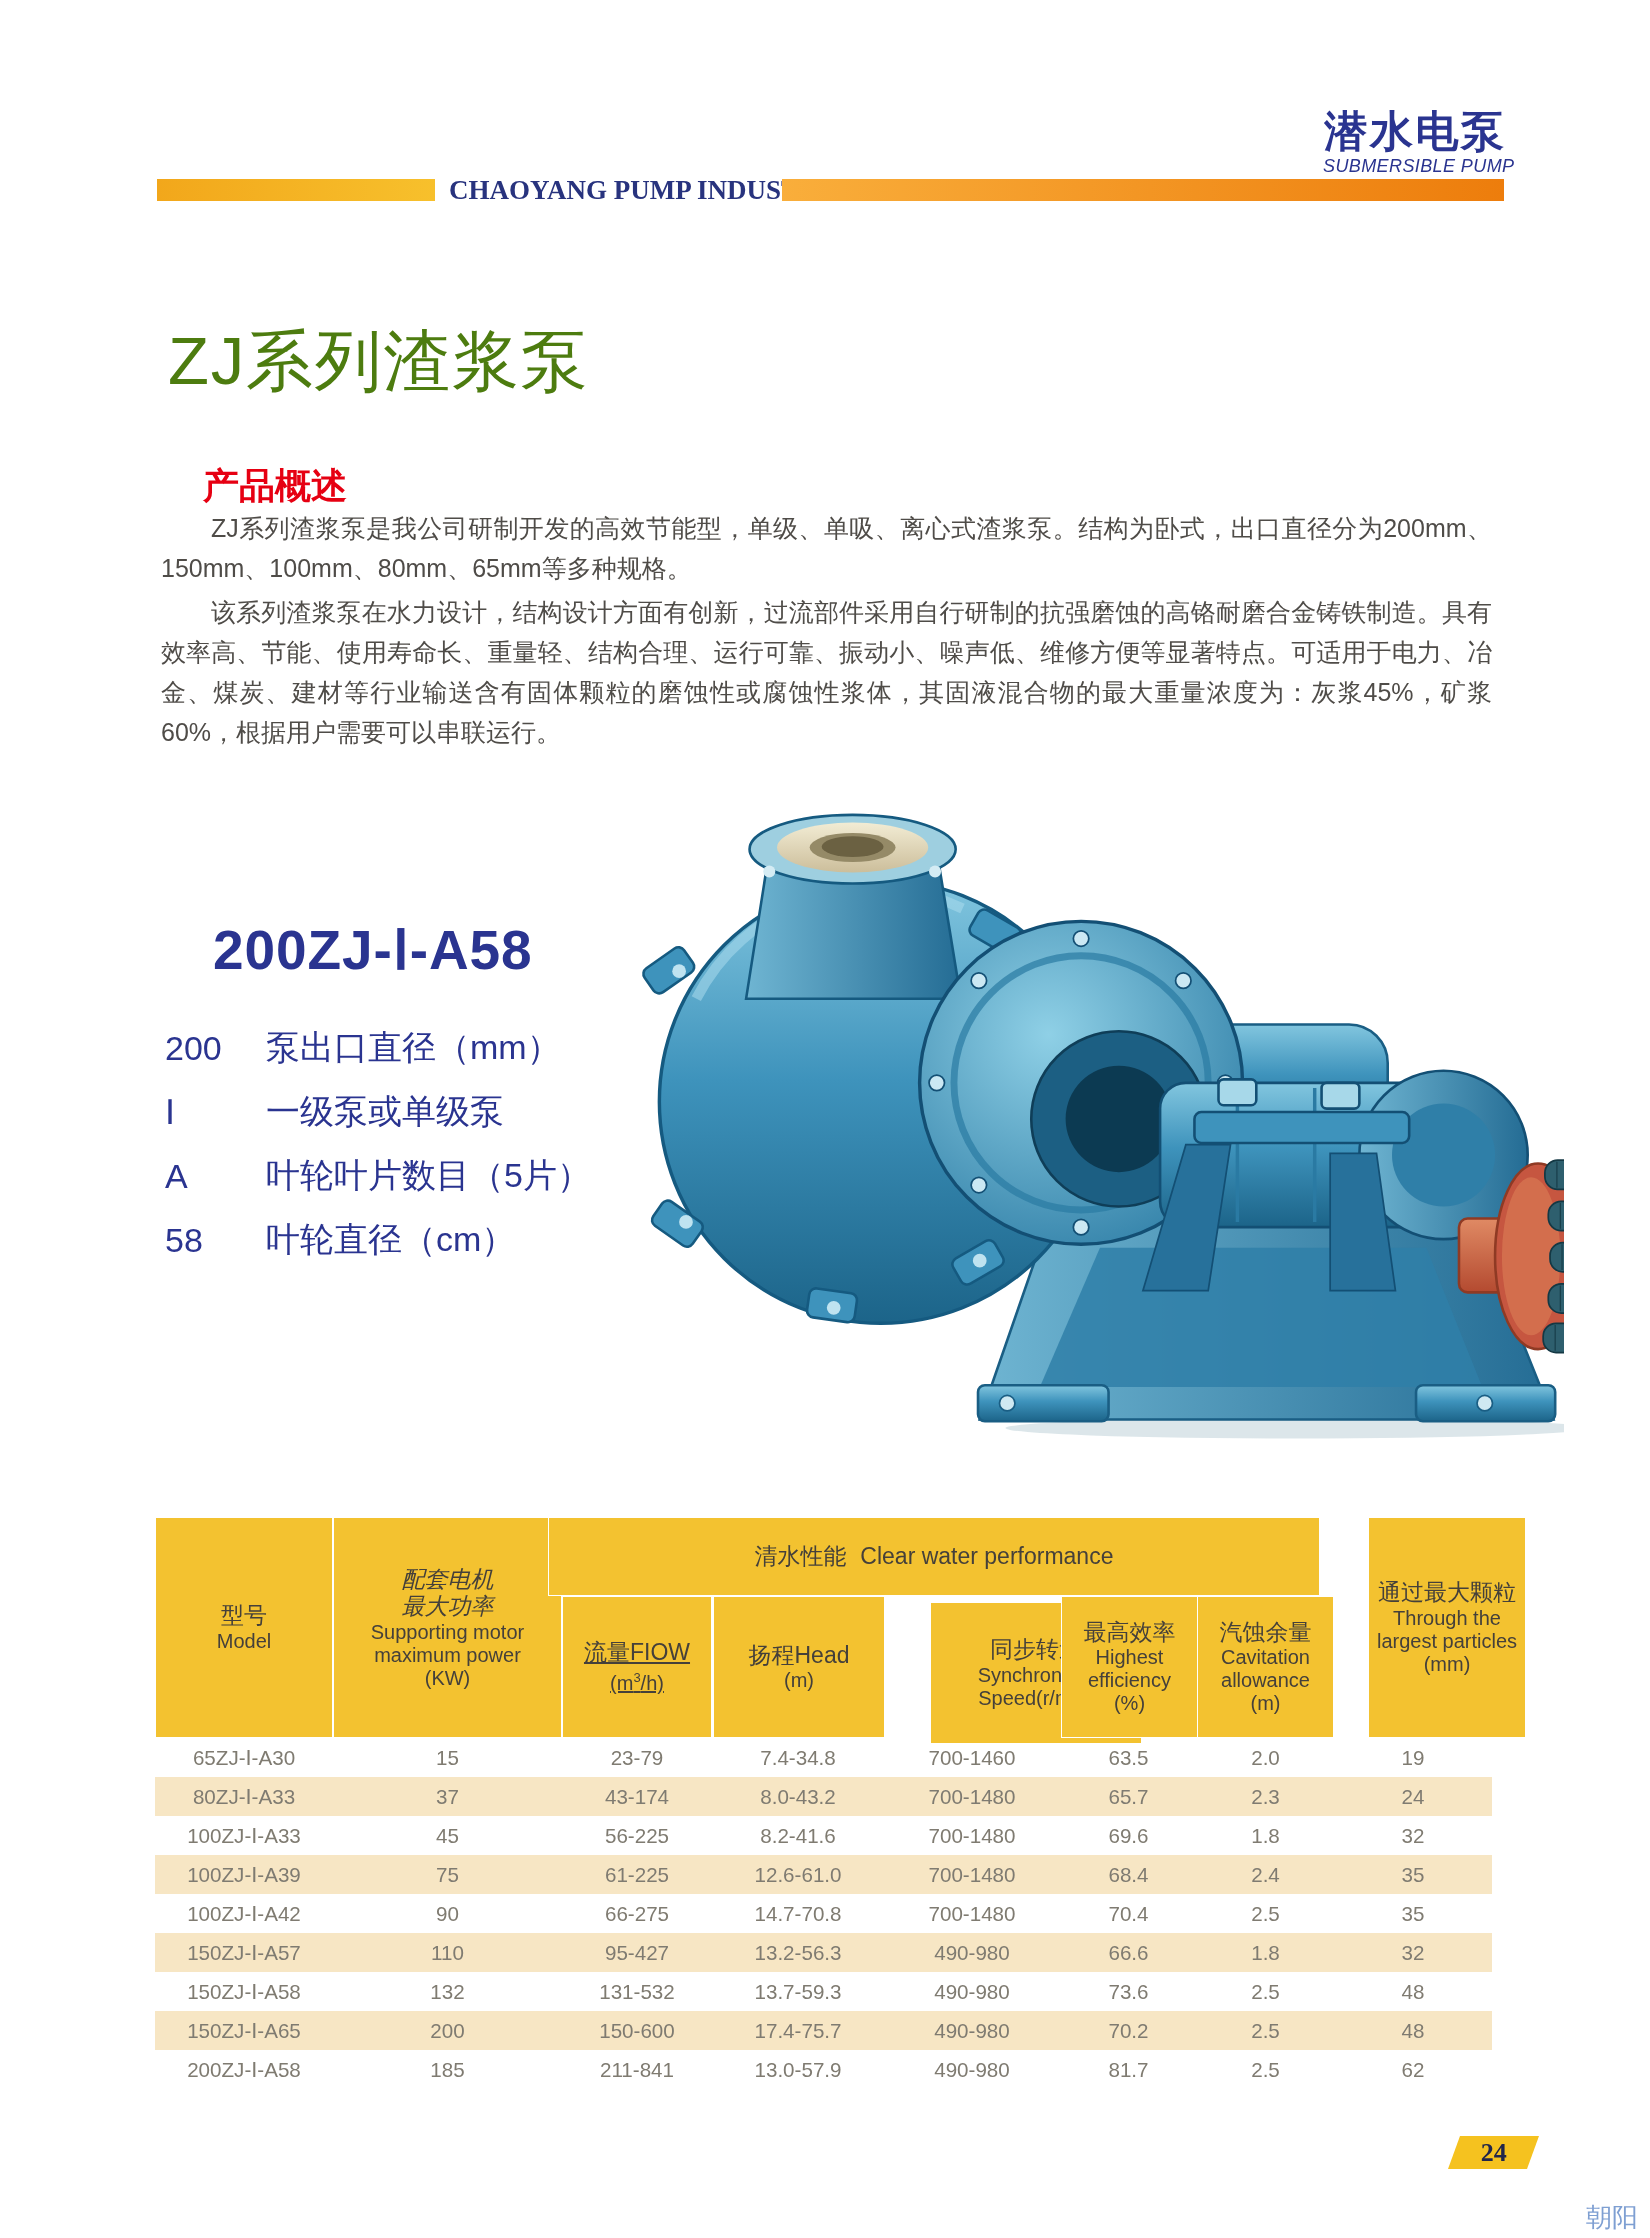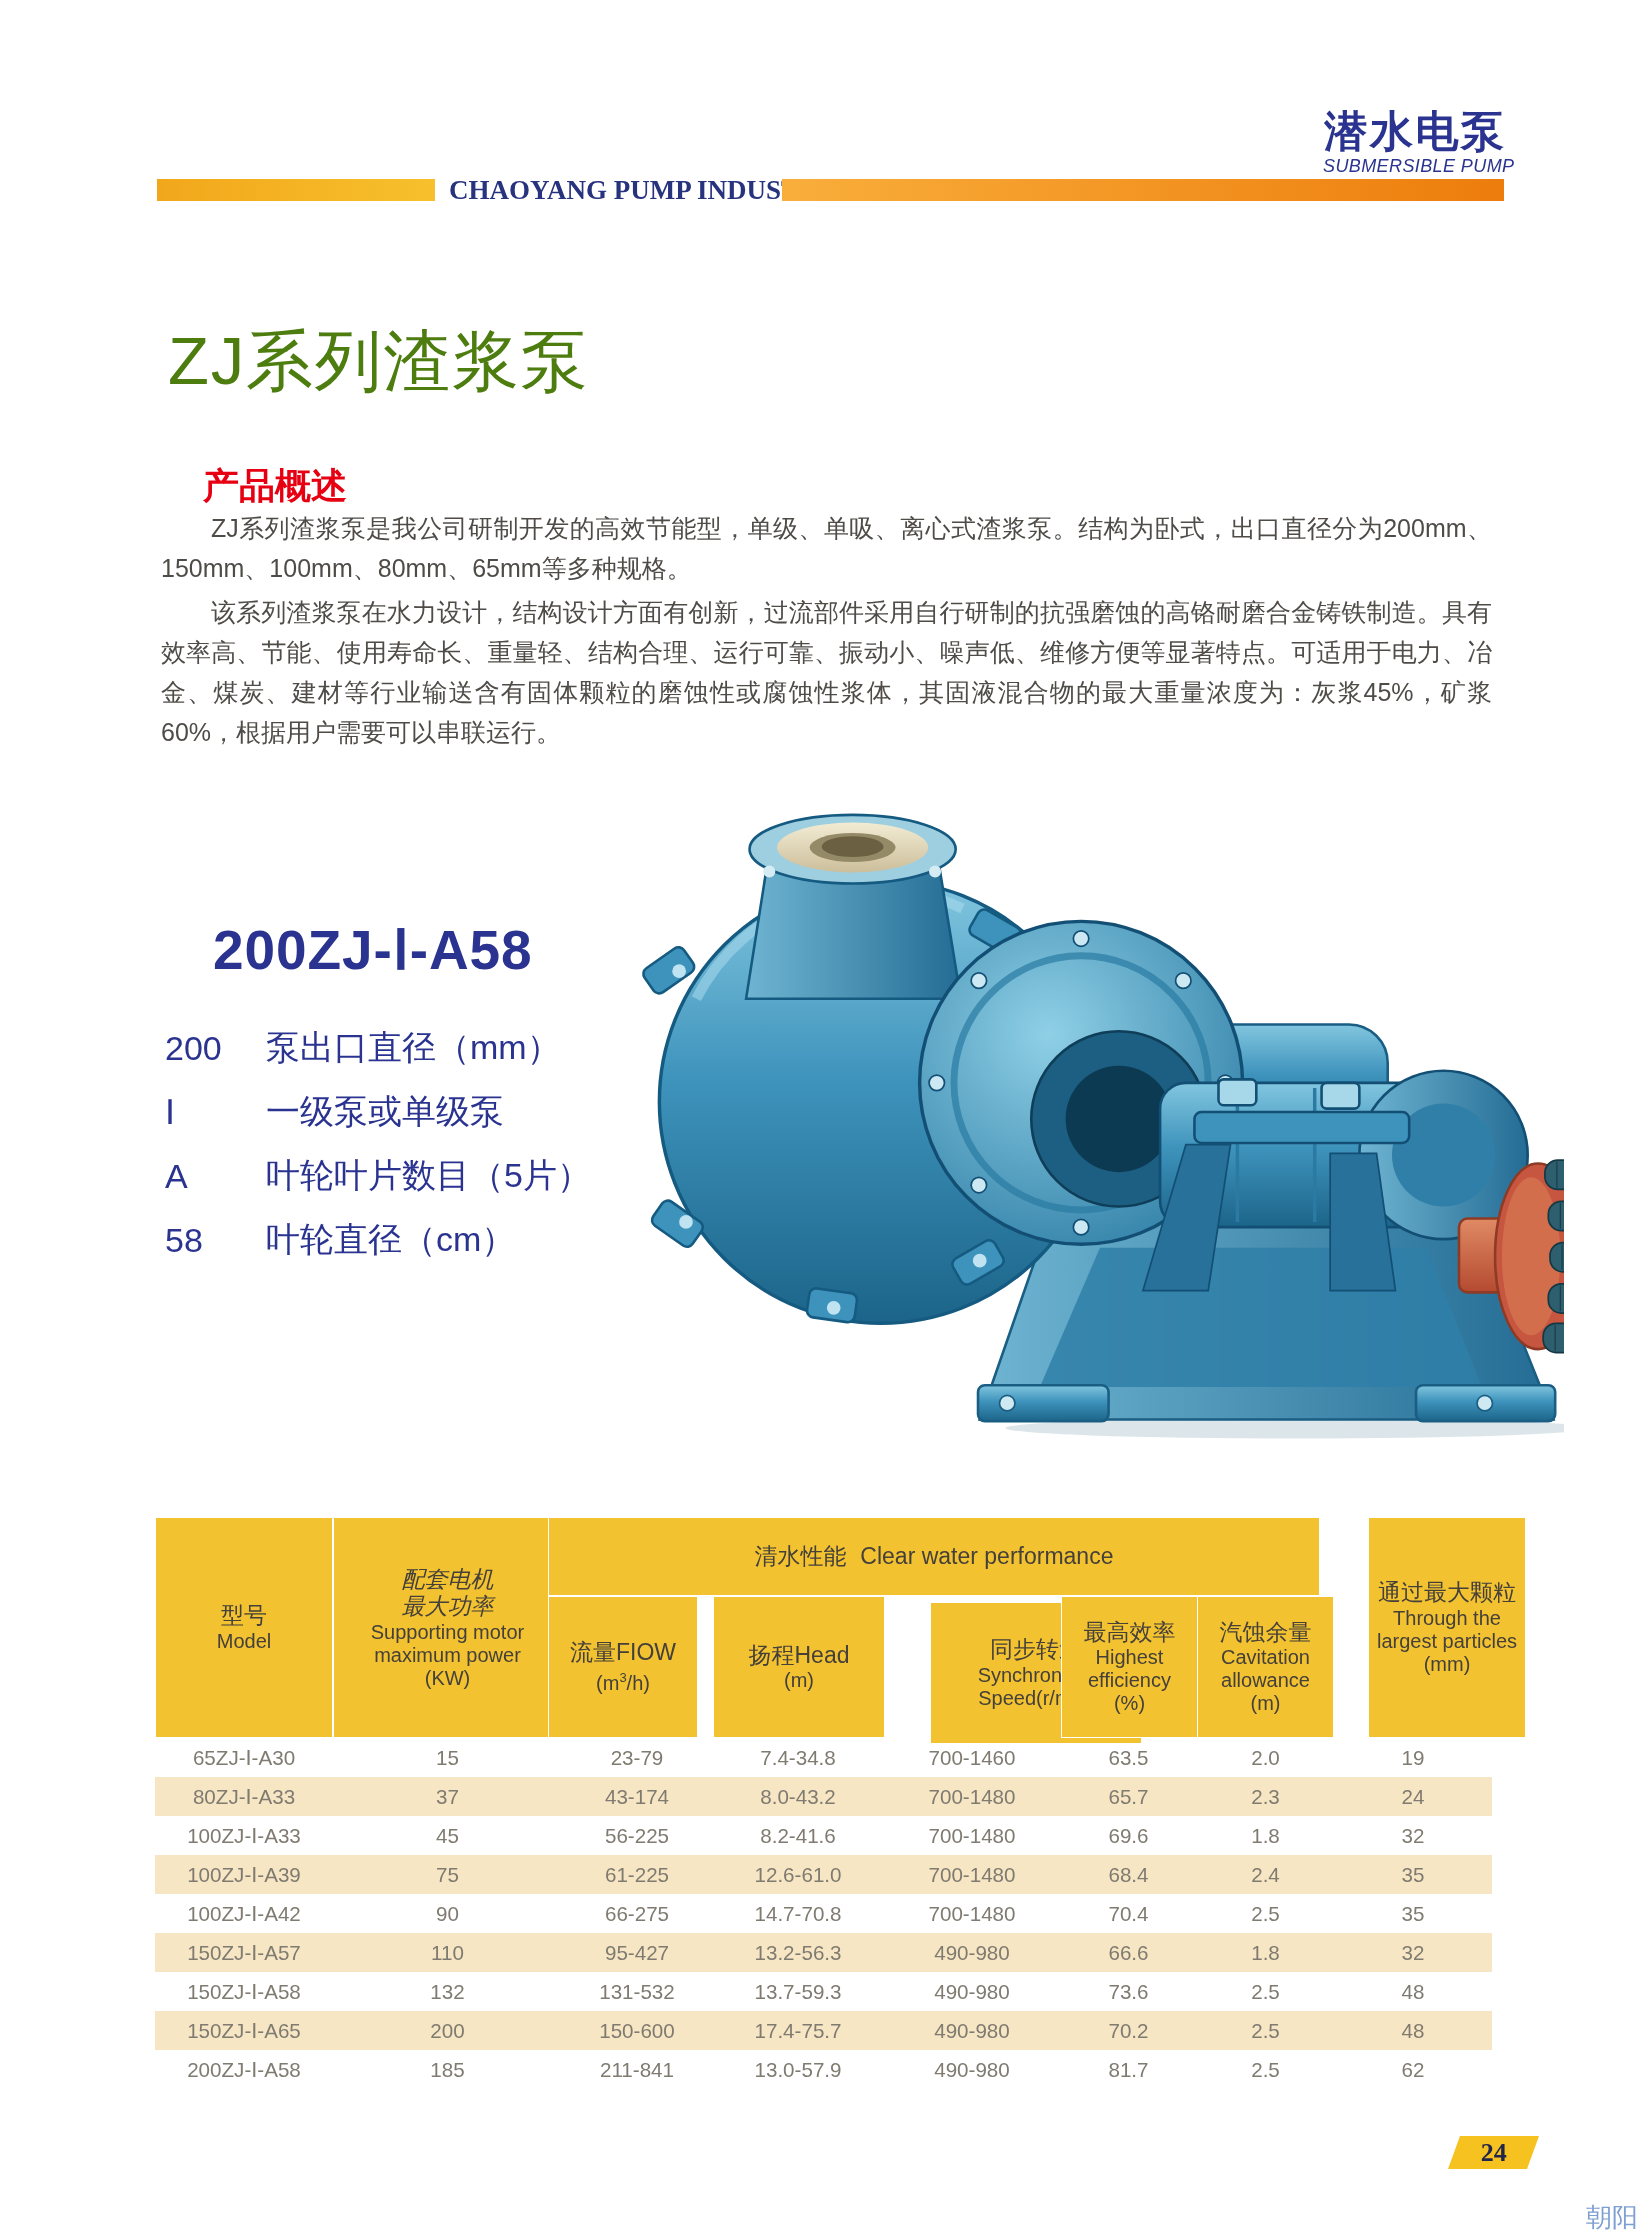--- a/index.html
+++ b/index.html
@@ -45,21 +45,21 @@
   .spec{position:absolute;left:155px;top:1517px;width:1337px;}
   .thead{position:relative;width:1337px;height:221px;}
   .hcell{position:absolute;background:#F3C230;border:1.7px solid #ffffff;box-sizing:border-box;
          display:flex;flex-direction:column;align-items:center;justify-content:center;
          color:#45403A;text-align:center;}
   .hcn{font-size:23px;line-height:27.5px;}
   .hen{font-size:20px;line-height:23px;}
   .h-model{left:0;top:0;width:178px;height:221px;}
   .h-power{left:178px;top:0;width:229px;height:221px;}
   .h-group{left:393px;top:0;width:772px;height:79px;flex-direction:row;gap:13.8px;}
-  .h-flow{left:393px;top:79px;width:150px;height:142px;}
+  .h-flow{left:407px;top:79px;width:150px;height:142px;text-decoration:underline;}
   .h-head{left:558px;top:79px;width:172px;height:142px;}
   .h-speed{left:730px;top:85px;width:212px;height:142px;margin-left:45px;}
   .h-eff{left:906px;top:79px;width:137px;height:142px;}
   .h-cav{left:1042px;top:79px;width:137px;height:142px;}
   .h-part{left:1213px;top:0;width:158px;height:221px;}
   .pw-cn{display:inline-block;max-width:101px;font-style:italic;}
   sup{font-size:13px;}
 
   .tbody{width:1337px;}
   .trow{display:flex;height:39px;}

